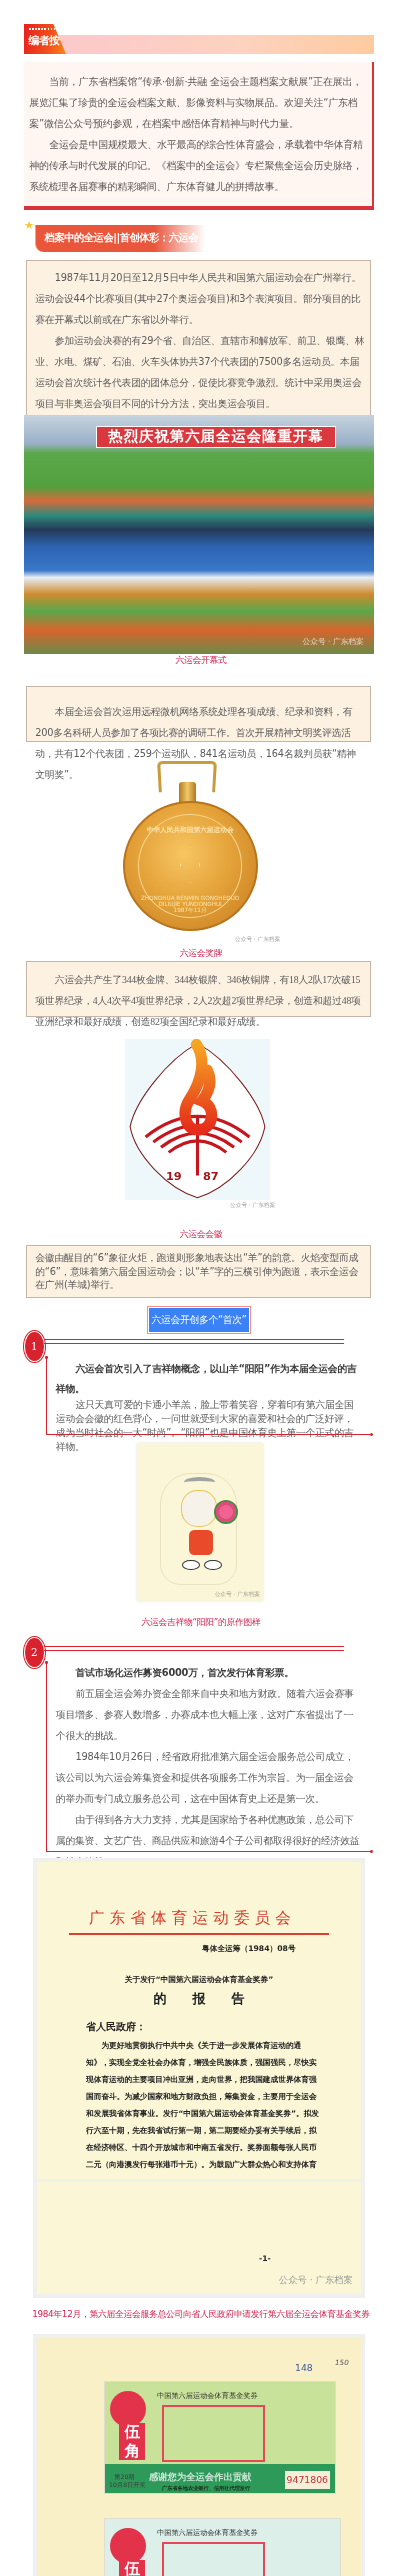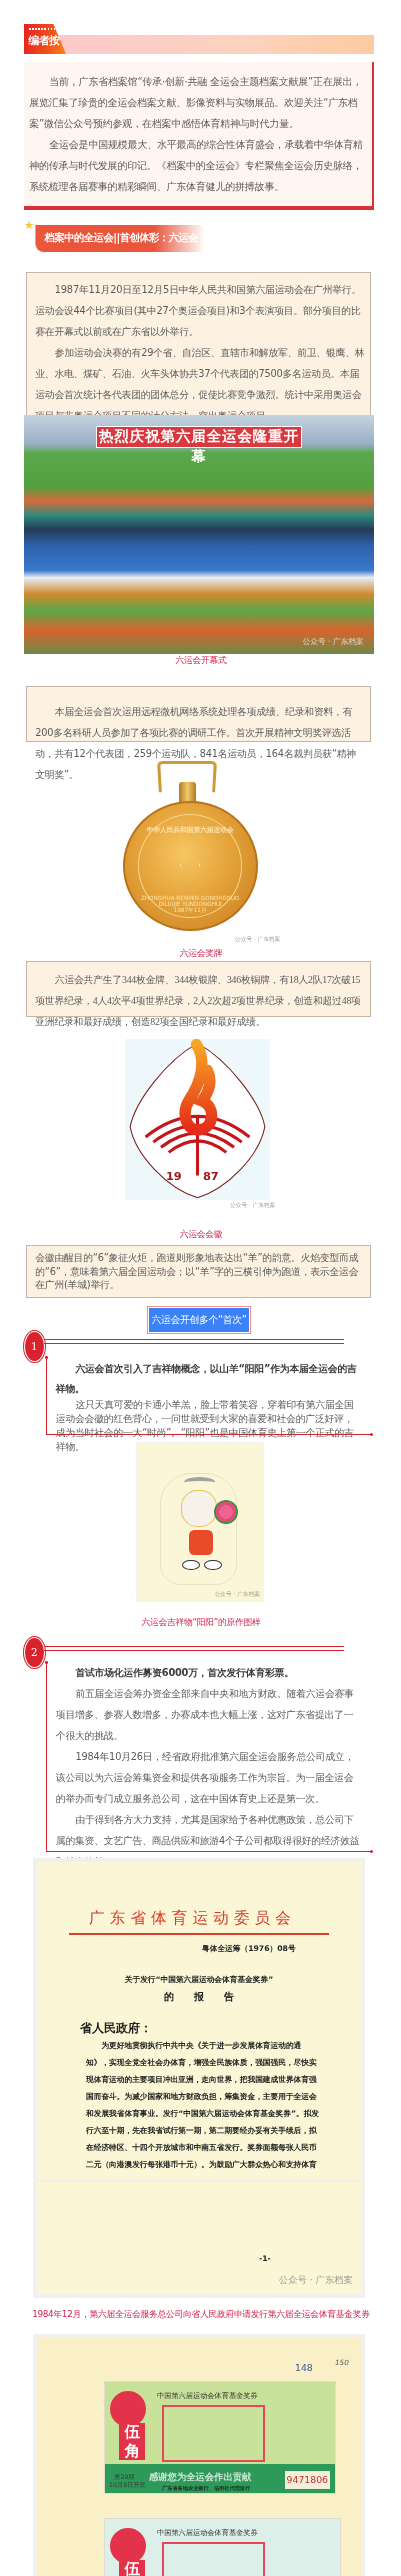--- a/index.html
+++ b/index.html
@@ -68,30 +68,30 @@
   <p>当前，广东省档案馆“传承·创新·共融 全运会主题档案文献展”正在展出，展览汇集了珍贵的全运会档案文献、影像资料与实物展品。欢迎关注“广东档案”微信公众号预约参观，在档案中感悟体育精神与时代力量。</p>
   <p>全运会是中国规模最大、水平最高的综合性体育盛会，承载着中华体育精神的传承与时代发展的印记。《档案中的全运会》专栏聚焦全运会历史脉络，系统梳理各届赛事的精彩瞬间、广东体育健儿的拼搏故事。</p>
 </div>
 
 <div class="abs series">
   <div class="banner"></div>
   <div class="star">★</div>
   <div class="title">档案中的全运会||首创体彩：六运会</div>
 </div>
 
-<div class="box" style="top:260px; height:174px;margin-top:12px;">
+<div class="box" style="top:260px; height:174px;">
   <div class="inner">
     <p>1987年11月20日至12月5日中华人民共和国第六届运动会在广州举行。运动会设44个比赛项目(其中27个奥运会项目)和3个表演项目。部分项目的比赛在开幕式以前或在广东省以外举行。</p>
     <p>参加运动会决赛的有29个省、自治区、直辖市和解放军、前卫、银鹰、林业、水电、煤矿、石油、火车头体协共37个代表团的7500多名运动员。本届运动会首次统计各代表团的团体总分，促使比赛竞争激烈。统计中采用奥运会项目与非奥运会项目不同的计分方法，突出奥运会项目。</p>
     <p>邀请了国际奥委会主席萨马兰奇等21位国际、洲际和友好国家体育组织负责人以及一些港澳知名人士出席运动会开幕式。开幕式上，一万多人表演了大型团体操《凌云志》。</p>
   </div>
 </div>
 
 <div class="img" style="left:24px; top:415px; width:350px; height:239px; background:linear-gradient(180deg,#c6d3df 0%,#9ab0c8 12%,#5aa84a 16%,#53a03f 30%,#d76a3c 36%,#2d8a7a 42%,#243a58 48%,#2d63b0 55%,#3a78c8 65%,#e8eef5 68%,#cf8a2f 75%,#5aa84a 82%,#d8642c 90%,#6c8a4a 100%);">
-  <div style="position:absolute; left:72px; top:11.3px; width:206px; height:21.6px; background:#d9383f; border:1px solid #fff; color:#fff; font-size:14.4px; font-weight:bold; text-align:center; line-height:19.6px; letter-spacing:1px;">热烈庆祝第六届全运会隆重开幕</div>
+  <div style="position:absolute; left:72px; top:11.3px; width:240px; height:21.6px; background:#d9383f; border:1px solid #fff; color:#fff; font-size:14.4px; font-weight:bold; text-align:center; line-height:19.6px; letter-spacing:1px;">热烈庆祝第六届全运会隆重开幕</div>
   <div class="watermark" style="right:10.3px; bottom:7.2px;">公众号 · 广东档案</div>
 </div>
 <div class="caption" style="top:655px;">六运会开幕式</div>
 
 <div class="box" style="top:686px; height:56px;">
   <div class="inner" style="padding-top:7.2px;margin-top:7px;">
     <p>本届全运会首次运用远程微机网络系统处理各项成绩、纪录和资料，有200多名科研人员参加了各项比赛的调研工作。首次开展精神文明奖评选活动，共有12个代表团，259个运动队，841名运动员，164名裁判员获“精神文明奖”。</p>
   </div>
 </div>
 
@@ -178,24 +178,24 @@
   <p class="lead" style="padding-top:0;">首试市场化运作募资6000万，首次发行体育彩票。</p>
   <p>前五届全运会筹办资金全部来自中央和地方财政。随着六运会赛事项目增多、参赛人数增多，办赛成本也大幅上涨，这对广东省提出了一个很大的挑战。</p>
   <p>1984年10月26日，经省政府批准第六届全运会服务总公司成立，该公司以为六运会筹集资金和提供各项服务工作为宗旨。为一届全运会的举办而专门成立服务总公司，这在中国体育史上还是第一次。</p>
   <p>由于得到各方大力支持，尤其是国家给予各种优惠政策，总公司下属的集资、文艺广告、商品供应和旅游4个子公司都取得很好的经济效益和社会效益。</p>
   <p>通过创新性地发行“中国第六届全运会体育基金奖券”（共发行22期共7000万张），六运会服务总公司共筹集到3000万元，还另拨给省内各地体委600万元作为发展当地体育事业基金。</p>
 </div>
 
 <div class="img" style="left:33px; top:1858px; width:332px; height:325px; background:#fbf7d6; border:4.1px solid #f0f0ee;">
   <div style="position:absolute; left:52px; top:46px; color:#d93a2c; font-family:'DejaVu Serif',serif; font-size:15.5px; letter-spacing:5.2px;">广东省体育运动委员会</div>
   <div style="position:absolute; left:32px; top:71px; width:260px; height:2.1px; background:#d9402e;"></div>
-  <div style="position:absolute; left:165px; top:82px; color:#222; font-size:7.7px; font-weight:bold;">粤体全运筹（1976）08号</div>
+  <div style="position:absolute; left:165px; top:82px; color:#222; font-size:7.7px; font-weight:bold;">粤体全运筹（1984）08号</div>
   <div style="position:absolute; left:0; width:100%; top:113px; text-align:center; color:#222; font-size:7.7px; font-weight:bold;">关于发行“中国第六届运动会体育基金奖券”</div>
-  <div style="position:absolute; left:0; width:100%; top:128px; text-align:center; color:#222; font-size:10px; font-weight:bold;">的　　报　　告</div>
-  <div style="position:absolute; left:43px; top:158px; color:#222; font-size:12px; font-weight:bold;">省人民政府：</div>
+  <div style="position:absolute; left:0; width:100%; top:128px; text-align:center; color:#222; font-size:13px; font-weight:bold;">的　　报　　告</div>
+  <div style="position:absolute; left:49px; top:158px; color:#222; font-size:10px; font-weight:bold;">省人民政府：</div>
   <div style="position:absolute; left:49px; top:175px; width:237px; color:#222; font-size:7.7px; font-weight:bold; line-height:17px; text-indent:2em; max-height:139px; overflow:hidden;">为更好地贯彻执行中共中央《关于进一步发展体育运动的通知》，实现全党全社会办体育，增强全民族体质，强国强民，尽快实现体育运动的主要项目冲出亚洲，走向世界，把我国建成世界体育强国而奋斗。为减少国家和地方财政负担，筹集资金，主要用于全运会和发展我省体育事业。发行“中国第六届运动会体育基金奖券”。拟发行六至十期，先在我省试行第一期，第二期要经办妥有关手续后，拟在经济特区、十四个开放城市和中南五省发行。奖券面额每张人民币二元（向港澳发行每张港币十元）。为鼓励广大群众热心和支持体育事业，首期发行奖券一千万张，每百万张为一发奖单位奖励分五等：一等奖一个，独得12．5进口小车一辆或奖金四万元；二等奖十个，各得一万元价值的物品或奖金；三等奖一百个，各得一千元价值的物品或奖金；四等奖一千个，各得二百元价值物品或奖金；五等奖一万个，各得十五元的物品或奖金。</div>
 </div>
 <div class="img" style="left:33px; top:2182px; width:332px; height:116px; background:#fbf7d6; border:4.1px solid #f0f0ee; border-top:none;">
   <div style="position:absolute; left:222px; top:72px; color:#222; font-size:7.7px; font-weight:bold;">-1-</div>
   <div class="watermark" style="right:8.2px; bottom:7.2px; color:#9a9a9a; font-size:9.3px;">公众号 · 广东档案</div>
 </div>
 <div class="caption" style="top:2309px;">1984年12月，第六届全运会服务总公司向省人民政府申请发行第六届全运会体育基金奖券</div>
 
 <div class="img" style="left:33px; top:2334px; width:332px; height:450px; background:#faf0c7; border:4.1px solid #f0f0ee;">
   <div style="position:absolute; left:258px; top:24px; color:#3a5a9a; font-size:9.3px;">148</div>

